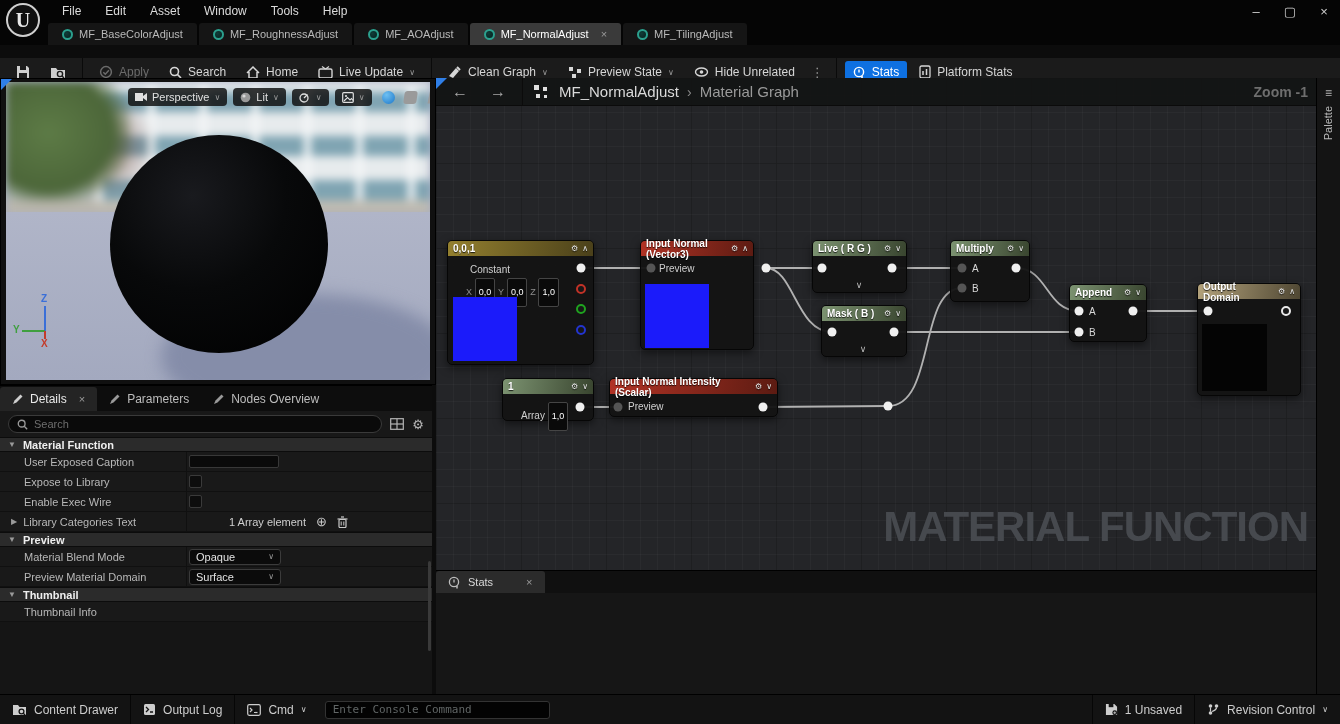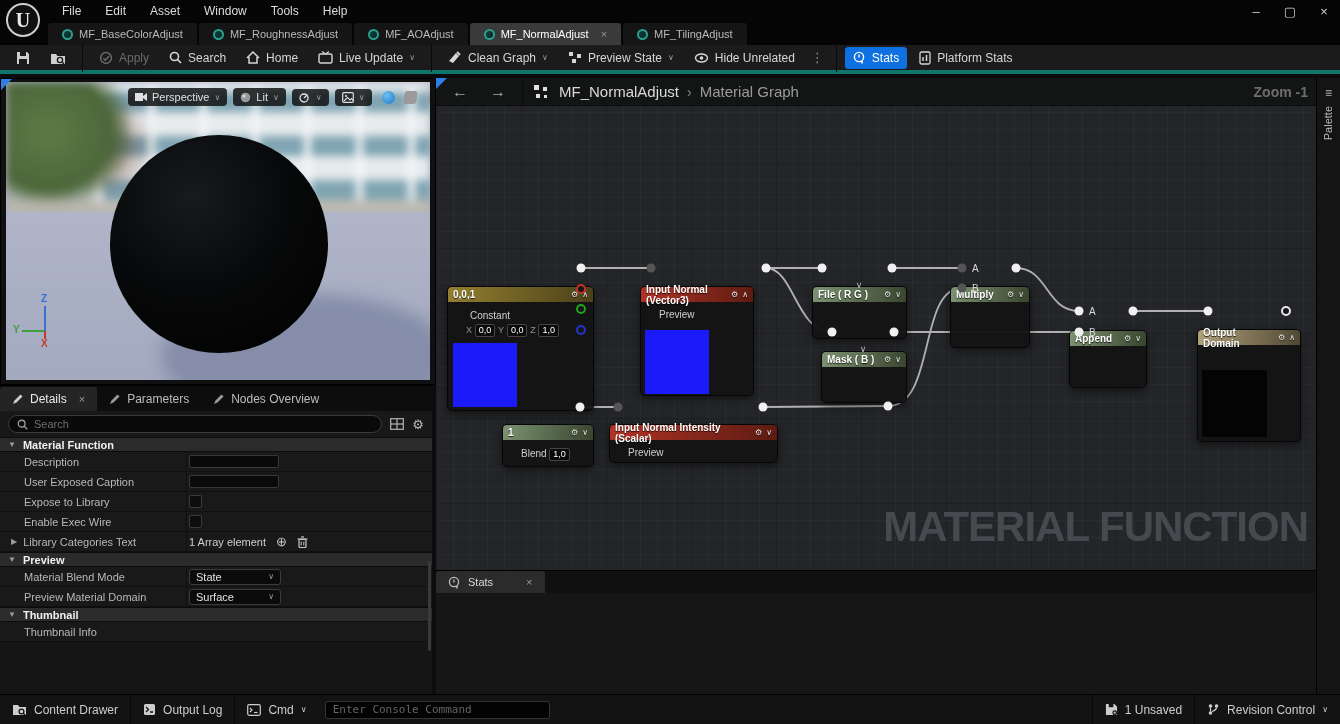--- a/index.html
+++ b/index.html
@@ -18,21 +18,21 @@
   .win-controls span{width:20px;text-align:center;}
 
   
   .tabbar{position:absolute;left:0;top:22px;width:1340px;height:23px;background:#050505;display:flex;align-items:flex-end;padding-left:48px;gap:2px;}
   .tab{height:22px;display:flex;align-items:center;gap:6px;padding:0 14px;background:#151515;color:#b9b9b9;font-size:11px;border-radius:3px 3px 0 0;}
   .tab.active{background:#3a3a3a;color:#fff;}
   .mf-icon{width:11px;height:11px;border-radius:50%;background:radial-gradient(circle at 35% 35%,#103c38,#06201e);border:2px solid #2ba08e;flex:0 0 auto;}
   .tab-close{color:#9a9a9a;font-size:11px;margin-left:6px;}
 
   
-  .toolbar{position:absolute;left:0;top:45px;width:1340px;height:29px;background:#1b1b1b;display:flex;align-items:center;border-bottom:4px solid #0f766e;}
+  .toolbar{position:absolute;left:0;top:58px;width:1340px;height:29px;background:#1b1b1b;display:flex;align-items:center;border-bottom:1px solid #0f766e;}
   .tb-group{display:flex;align-items:center;height:100%;padding:0 8px;gap:4px;}
   .tb-sep{width:1px;height:29px;background:#0a0a0a;}
   .tb-btn{display:flex;align-items:center;gap:6px;padding:4px 8px;border-radius:3px;color:#d6d6d6;font-size:12px;white-space:nowrap;}
   .tb-btn.disabled{color:#6b6b6b;}
   .tb-btn .chev{font-size:8px;color:#9a9a9a;}
   .tb-btn.primary{background:#0e70e1;color:#fff;}
   .kebab{color:#9a9a9a;font-size:13px;padding:0 4px;}
   .icon-svg{display:inline-block;vertical-align:middle;}
 
   
@@ -82,42 +82,42 @@
   .breadcrumb{display:flex;align-items:center;gap:8px;font-size:15px;}
   .bc-root{color:#dadada;}
   .bc-sep{color:#8a8a8a;font-size:14px;}
   .bc-page{color:#9a9a9a;}
   .zoom-label{position:absolute;right:8px;top:6px;color:#6e6e6e;font-size:14px;font-weight:bold;z-index:21;}
   .watermark{position:absolute;right:8px;top:425px;font-size:42px;font-weight:bold;letter-spacing:-1px;color:#46494e;z-index:1;}
   .graph-corner{position:absolute;left:0;top:0;width:0;height:0;border-left:11px solid #2f7fe8;border-bottom:11px solid transparent;z-index:25;}
 
   svg.wires{position:absolute;left:0;top:0;z-index:2;}
   .node{position:absolute;background:rgba(20,20,20,.96);border:1px solid #060606;border-radius:5px;
-        box-shadow:0 3px 8px rgba(0,0,0,.5);z-index:3;margin-top:46px;}
+        box-shadow:0 3px 8px rgba(0,0,0,.5);z-index:3;}
   .node-hdr{height:15px;border-radius:4px 4px 0 0;display:flex;align-items:center;padding:0 5px;gap:4px;
         font-size:10px;font-weight:bold;color:#fff;text-shadow:0 1px 1px rgba(0,0,0,.8);}
   .node-hdr .spacer{flex:1;}
   .node-hdr .h-ic{font-size:8px;color:#e5e5e5;font-weight:normal;}
   .hdr-gold{background:linear-gradient(100deg,#94802f,#4a401a);}
   .hdr-red{background:linear-gradient(100deg,#b23325,#5c1b12);}
   .hdr-green{background:linear-gradient(100deg,#7c9371,#39452f);}
   .hdr-tan{background:linear-gradient(100deg,#b3a27b,#4f4733);}
   .blue-sq{position:absolute;background:#1b1bfa;}
   .black-sq{position:absolute;background:#040404;}
   .pin{position:absolute;width:9px;height:9px;border-radius:50%;transform:translate(-50%,-50%);z-index:4;}
   .pin.white{background:#f0f0f0;}
   .pin.gray{background:#555;}
   .pin.ring-red{width:10px;height:10px;background:#181818;border:2.5px solid #c23227;}
   .pin.ring-green{width:10px;height:10px;background:#181818;border:2.5px solid #1fa31f;}
   .pin.ring-blue{width:10px;height:10px;background:#181818;border:2.5px solid #2334cf;}
   .pin.ring-white{width:10px;height:10px;background:#181818;border:2.5px solid #e8e8e8;}
   .pin-label{position:absolute;font-size:10px;color:#d8d8d8;transform:translate(0,-50%);z-index:4;}
   .node-sub{position:absolute;font-size:10px;color:#d0d0d0;}
   .vbox{display:inline-block;background:#0a0a0a;border:1px solid #454545;border-radius:2px;color:#fff;
-        font-size:9px;line-height:11px;padding:0 3px;}
+        font-size:9px;line-height:11px;padding:8px 3px;}
   .axis-lbl{color:#8f8f8f;font-size:9px;}
   .expander{position:absolute;color:#bdbdbd;font-size:9px;transform:translate(-50%,-50%);z-index:4;}
 
   
   .statspanel{position:absolute;left:436px;top:570px;width:880px;height:124px;background:#161616;border-top:1px solid #000;}
   .stats-tabrow{height:22px;background:#101010;display:flex;align-items:flex-end;}
   .stats-tab{height:22px;background:#2b2b2b;display:flex;align-items:center;gap:7px;padding:0 12px;border-radius:3px 3px 0 0;color:#d8d8d8;font-size:11px;}
   .stats-tab .tab-close{margin-left:26px;}
 
   
@@ -140,21 +140,21 @@
   .d-section .s-label{color:#efefef;font-size:11px;font-weight:bold;}
   .d-row{height:20px;display:flex;align-items:center;border-bottom:1px solid #101010;background:#191919;}
   .d-row .lbl{width:186px;padding-left:24px;color:#b8b8b8;font-size:11px;display:flex;align-items:center;gap:6px;}
   .d-row .lbl .tri{color:#9a9a9a;font-size:8px;margin-left:-13px;}
   .d-row .ctrl{flex:1;display:flex;align-items:center;gap:10px;padding-left:2px;border-left:1px solid #101010;height:100%;}
   .tbox{width:90px;height:13px;background:#0a0a0a;border:1px solid #383838;border-radius:2px;}
   .cbox{width:13px;height:13px;background:#0d0d0d;border:1px solid #3a3a3a;border-radius:2px;}
   .dropdown{width:92px;height:16px;background:#0b0b0b;border:1px solid #3b3b3b;border-radius:3px;display:flex;align-items:center;justify-content:space-between;padding:0 6px;color:#e2e2e2;font-size:11px;}
   .dropdown .chev{font-size:8px;color:#9a9a9a;}
   .flatbtn{width:90px;height:16px;background:#2e2e2e;border-radius:3px;display:flex;align-items:center;padding:0 8px;color:#d5d5d5;font-size:11px;}
-  .arr-val{color:#cfcfcf;font-size:11px;}
+  .arr-val{color:#cfcfcf;font-size:11px;margin-left:40px;}
   .arr-ic{color:#c8c8c8;font-size:13px;}
   .d-scroll{position:absolute;right:1px;top:175px;width:3px;height:90px;background:#3a3a3a;border-radius:2px;}
 
   
   .statusbar{position:absolute;left:0;top:694px;width:1340px;height:30px;background:#131313;border-top:1px solid #000;display:flex;align-items:center;}
   .sb-btn{display:flex;align-items:center;gap:7px;padding:0 12px;height:100%;color:#cdcdcd;font-size:12px;white-space:nowrap;}
   .sb-sep{width:1px;height:30px;background:#060606;}
   .console{width:225px;height:18px;background:#030303;border:1px solid #333;border-radius:3px;margin-left:6px;display:flex;align-items:center;padding:0 7px;}
   .console input{flex:1;background:transparent;border:none;outline:none;color:#8a8f8f;font-size:11px;font-family:"DejaVu Sans Mono",monospace;}
   .console input::placeholder{color:#616666;}
@@ -429,21 +429,21 @@
         <span class="spacer"></span>
         <span class="h-ic">⚙</span>
         <span class="h-ic">∧</span>
       </div>
       <div class="node-sub" style="left:18px;top:22px;">Preview</div>
       <div class="blue-sq" style="left:4px;top:43px;width:64px;height:64px;"></div>
     </div>
 
     <div class="node" style="left:376px;top:162px;width:95px;height:53px;">
       <div class="node-hdr hdr-green">
-        <span>File ( R G )</span>
+        <span>Live ( R G )</span>
         <span class="spacer"></span>
         <span class="h-ic">⚙</span>
         <span class="h-ic">∨</span>
       </div>
     </div>
 
     <div class="node" style="left:514px;top:162px;width:80px;height:62px;">
       <div class="node-hdr hdr-green">
         <span>Multiply</span>
         <span class="spacer"></span>
@@ -481,21 +481,21 @@
     </div>
 
     <div class="node" style="left:66px;top:300px;width:92px;height:43px;">
       <div class="node-hdr hdr-green">
         <span>1</span>
         <span class="spacer"></span>
         <span class="h-ic">⚙</span>
         <span class="h-ic">∨</span>
       </div>
       <div class="node-sub" style="left:18px;top:23px;">
-        <span>Blend</span>
+        <span>Array</span>
         <span class="vbox">1,0</span>
       </div>
     </div>
 
     <div class="node" style="left:173px;top:300px;width:169px;height:39px;">
       <div class="node-hdr hdr-red">
         <span>Input Normal Intensity (Scalar)</span>
         <span class="spacer"></span>
         <span class="h-ic">⚙</span>
         <span class="h-ic">∨</span>
@@ -588,26 +588,20 @@
           <line x1="1" y1="6" x2="13" y2="6" stroke="#b5b5b5" stroke-width="1.2"></line>
         </svg>
       <span class="d-ic">⚙</span>
     </div>
 
     <div class="d-section">
       <span class="tri">▼</span>
       <span class="s-label">Material Function</span>
     </div>
     <div class="d-row">
-      <span class="lbl">Description</span>
-      <span class="ctrl">
-          <span class="tbox"></span>
-        </span>
-    </div>
-    <div class="d-row">
       <span class="lbl">User Exposed Caption</span>
       <span class="ctrl">
           <span class="tbox"></span>
         </span>
     </div>
     <div class="d-row">
       <span class="lbl">Expose to Library</span>
       <span class="ctrl">
           <span class="cbox"></span>
         </span>
@@ -637,21 +631,21 @@
     </div>
 
     <div class="d-section">
       <span class="tri">▼</span>
       <span class="s-label">Preview</span>
     </div>
     <div class="d-row">
       <span class="lbl">Material Blend Mode</span>
       <span class="ctrl">
         <span class="dropdown">
-          <span>State</span>
+          <span>Opaque</span>
           <span class="chev">∨</span>
         </span>
       </span>
     </div>
     <div class="d-row">
       <span class="lbl">Preview Material Domain</span>
       <span class="ctrl">
         <span class="dropdown">
           <span>Surface</span>
           <span class="chev">∨</span>

